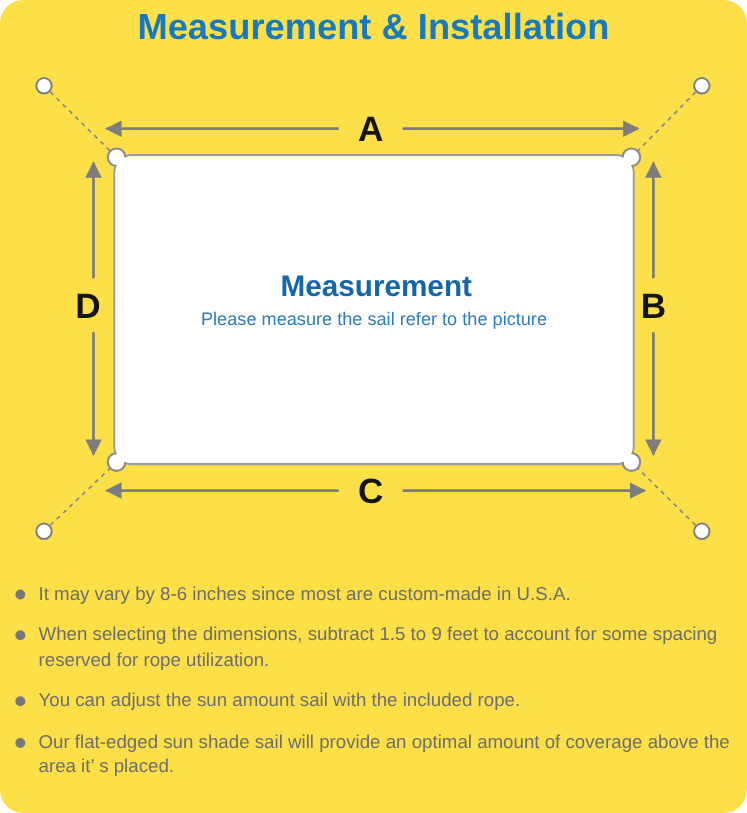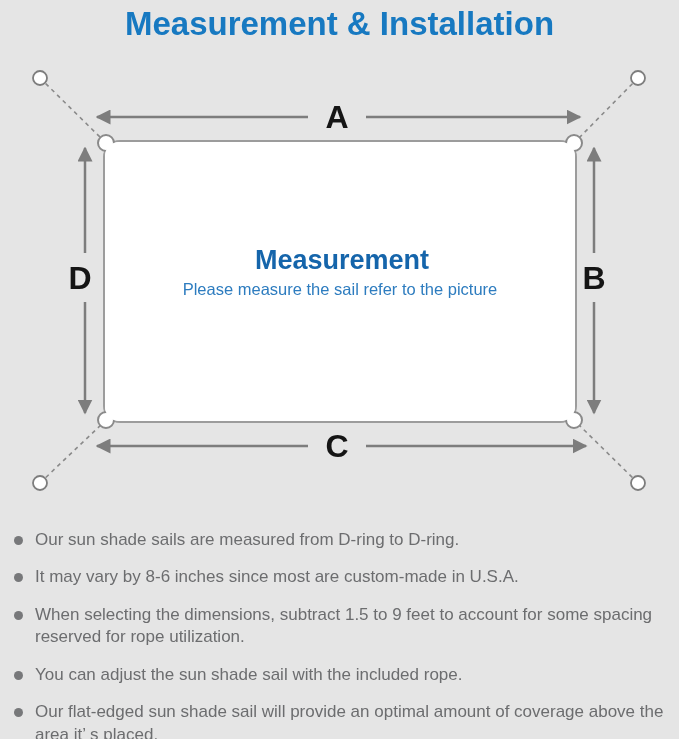--- a/index.html
+++ b/index.html
@@ -8,21 +8,22 @@
     background: #ffffff;
     width: 679px;
     height: 739px;
     overflow: hidden;
     font-family: "Liberation Sans", sans-serif;
   }
   .page {
     width: 679px;
     height: 739px;
     position: relative;
-    background: #e5e5e5;
+    background: #fde047;
+    border-radius: 21px;
   }
   .page-title {
     margin: 0;
     padding-top: 5px;
     height: 45px;
     text-align: center;
     font-size: 33px;
     font-weight: bold;
     color: #1779c1;
     letter-spacing: 0px;
@@ -133,33 +134,29 @@
     <text class="dim-label" x="337" y="407" text-anchor="middle">C</text>
     <text class="dim-label" x="80" y="239" text-anchor="middle">D</text>
 
     <text class="center-heading" x="342" y="219" text-anchor="middle">Measurement</text>
     <text class="center-subtitle" x="340" y="245" text-anchor="middle">Please measure the sail refer to the picture</text>
   </svg>
 
   <ul class="notes-list">
     <li class="note-item">
       <span class="note-dot"></span>
-      <span class="note-text">Our sun shade sails are measured from D-ring to D-ring.</span>
-    </li>
-    <li class="note-item">
-      <span class="note-dot"></span>
       <span class="note-text">It may vary by 8-6 inches since most are custom-made in U.S.A.</span>
     </li>
     <li class="note-item">
       <span class="note-dot"></span>
       <span class="note-text">When selecting the dimensions, subtract 1.5 to 9 feet to account for some spacing reserved for rope utilization.</span>
     </li>
     <li class="note-item">
       <span class="note-dot"></span>
-      <span class="note-text">You can adjust the sun shade sail with the included rope.</span>
+      <span class="note-text">You can adjust the sun amount sail with the included rope.</span>
     </li>
     <li class="note-item">
       <span class="note-dot"></span>
       <span class="note-text">Our flat-edged sun shade sail will provide an optimal amount of coverage above the area it’ s placed.</span>
     </li>
   </ul>
 
 </div>
 
 </body></html>

